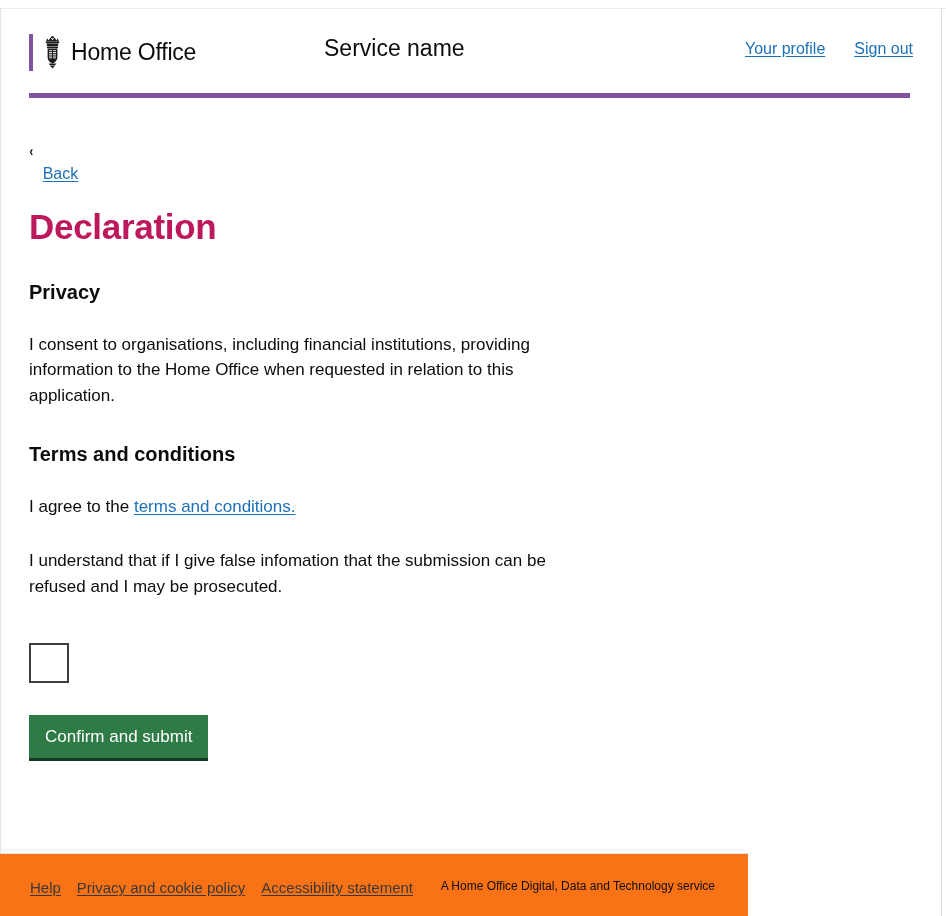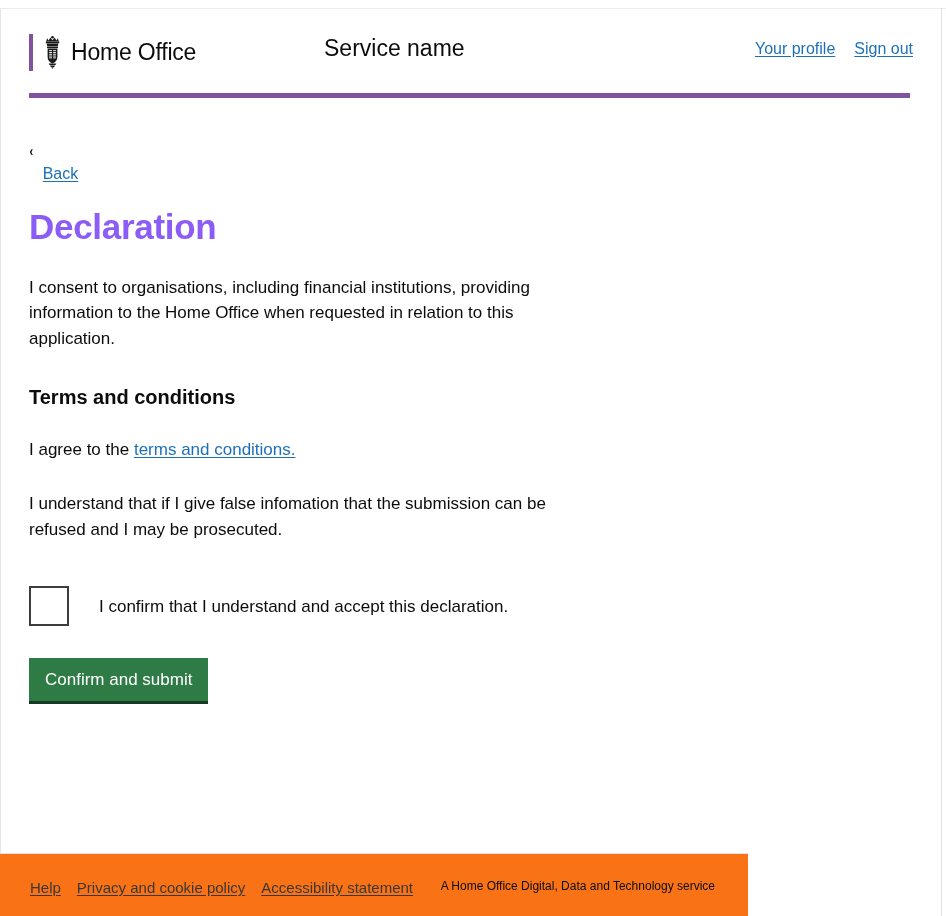--- a/index.html
+++ b/index.html
@@ -86,21 +86,21 @@
     font-size: 23px;
     line-height: 1;
     color: #0b0c0c;
     white-space: nowrap;
   }
   .header-links {
     position: absolute;
     right: 33px;
     top: 32px;
     display: flex;
-    gap: 19px;
+    gap: 29px;
     align-items: flex-start;
   }
   .header-link {
     font-size: 16px;
     color: #1d70b8;
     text-decoration: underline;
     text-underline-offset: 2px;
     cursor: pointer;
     white-space: nowrap;
   }
@@ -148,21 +148,21 @@
     text-underline-offset: 2px;
     margin-top: 47px;
   }
 
   h1.page-title {
     margin: 25px 0 0 0;
     font-size: 35px;
     line-height: 1.1;
     font-weight: bold;
     letter-spacing: -0.3px;
-    color: #8b5cf6;
+    color: #be185d;
   }
 
   p.body-text {
     margin: 28px 0 0 0;
     font-size: 17px;
     line-height: 1.52;
     color: #0b0c0c;
     max-width: 530px;
   }
   p.body-text.tight {
@@ -319,33 +319,33 @@
     <div class="content">
 
       <div class="back-link">
         <span class="back-chevron">‹</span>
         <span class="back-text">Back</span>
       </div>
 
       <h1 class="page-title">Declaration</h1>
 
 
+      <h2 class="section-head">Privacy</h2>
 
 
       <p class="body-text">I consent to organisations, including financial institutions, providing information to the Home Office when requested in relation to this application.</p>
 
       <h2 class="section-head">Terms and conditions</h2>
 
       <p class="body-text"><span>I agree to the  </span><a class="inline-link">terms and conditions.</a></p>
 
       <p class="body-text tight">I understand that if I give false infomation that the submission can be refused and I may be prosecuted.</p>
 
       <div class="checkbox-row">
         <div class="checkbox-box"></div>
-        <span class="checkbox-label">I confirm that I understand and accept this declaration.</span>
       </div>
 
       <div class="button-row">
         <button class="btn-primary">Confirm and submit</button>
 
       </div>
 
     </div>
   </div>
 

